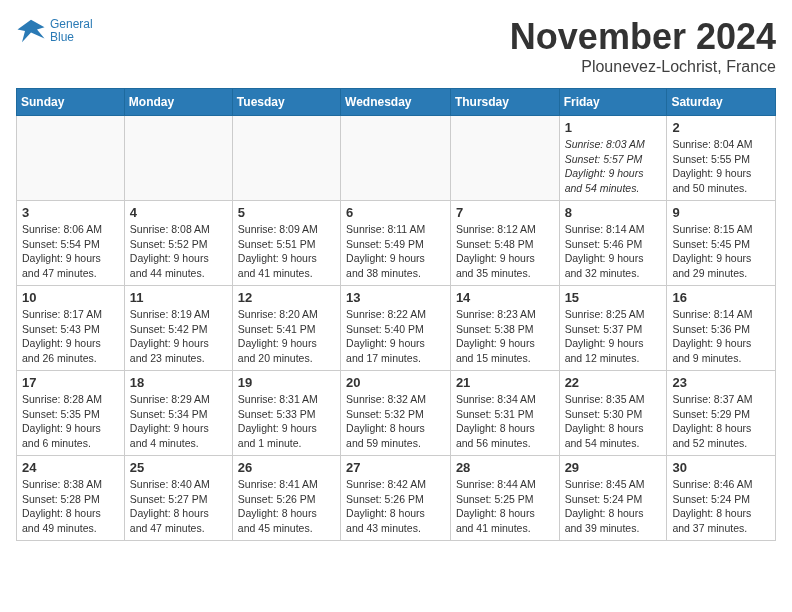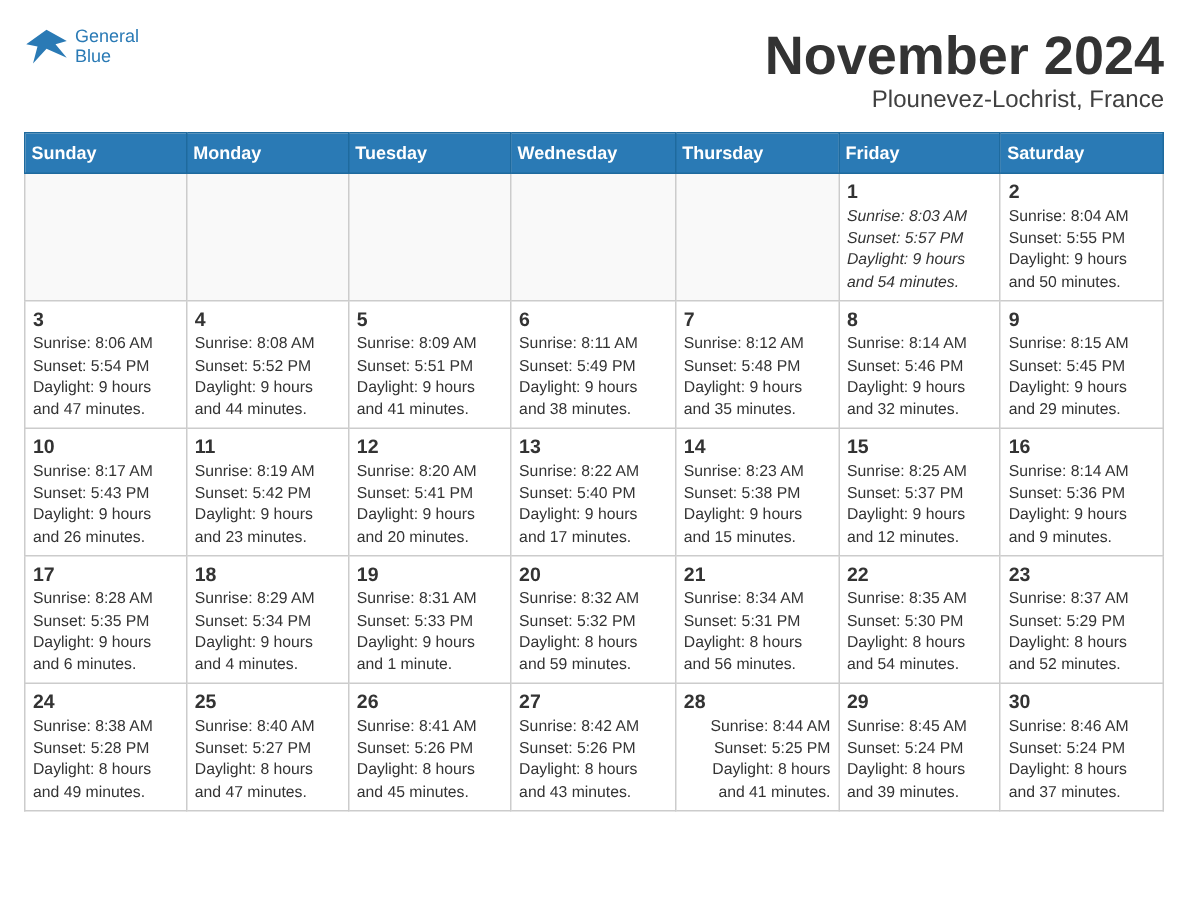--- a/index.html
+++ b/index.html
@@ -321,21 +321,21 @@
         </td>
         <td>
           <div class="day-number">27</div>
           <div class="day-info" style="white-space: pre-line;">Sunrise: 8:42 AM
 Sunset: 5:26 PM
 Daylight: 8 hours
 and 43 minutes.</div>
         </td>
         <td>
           <div class="day-number">28</div>
-          <div class="day-info" style="white-space: pre-line; text-align: right;">Sunrise: 8:44 AM
+          <div class="day-info" style="white-space: pre-line;">Sunrise: 8:44 AM
 Sunset: 5:25 PM
 Daylight: 8 hours
 and 41 minutes.</div>
         </td>
         <td>
           <div class="day-number">29</div>
           <div class="day-info" style="white-space: pre-line;">Sunrise: 8:45 AM
 Sunset: 5:24 PM
 Daylight: 8 hours
 and 39 minutes.</div>

